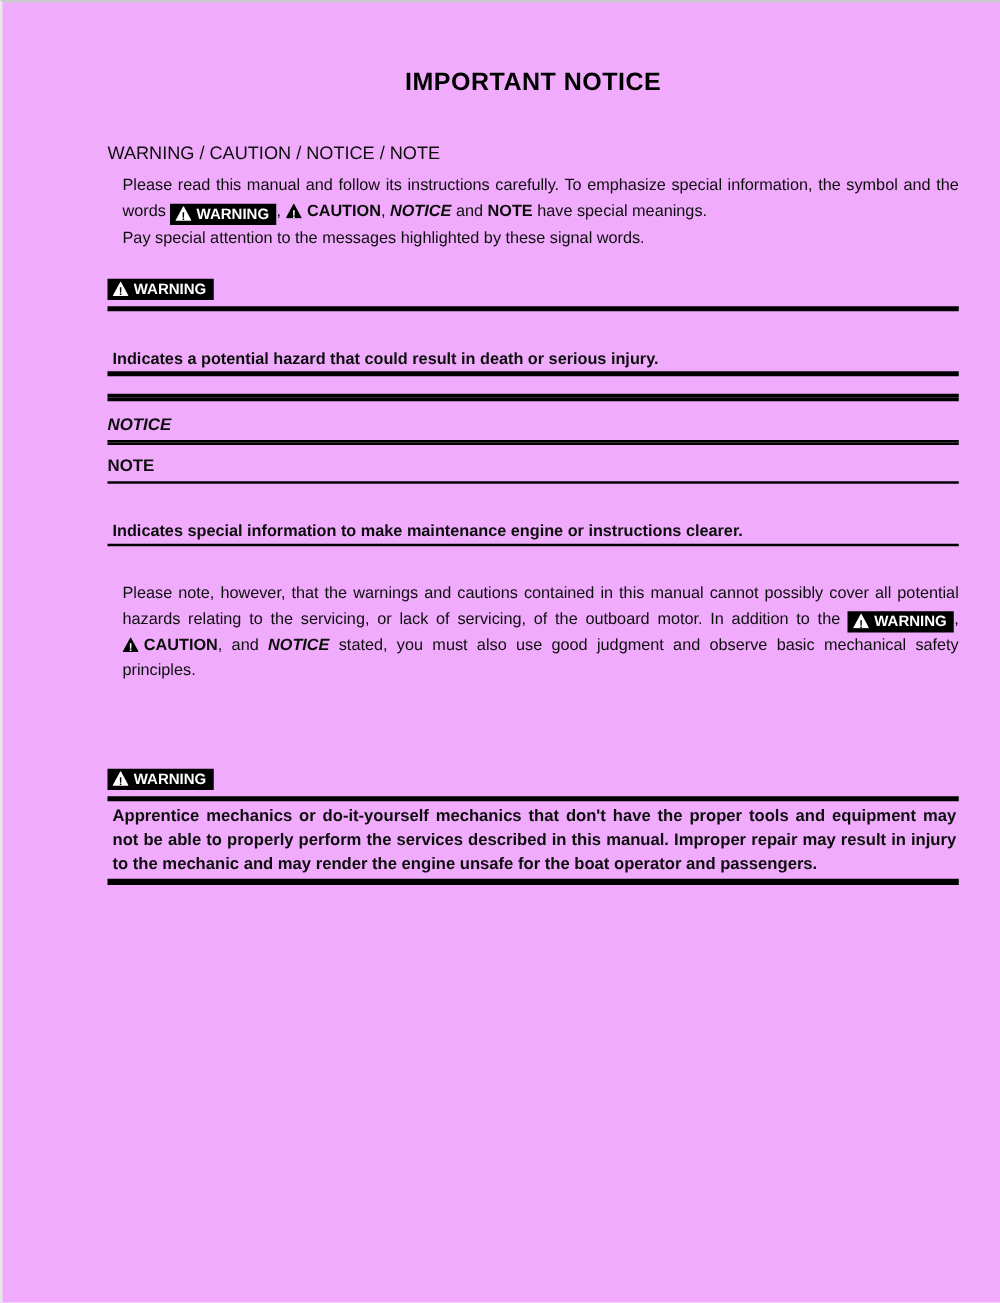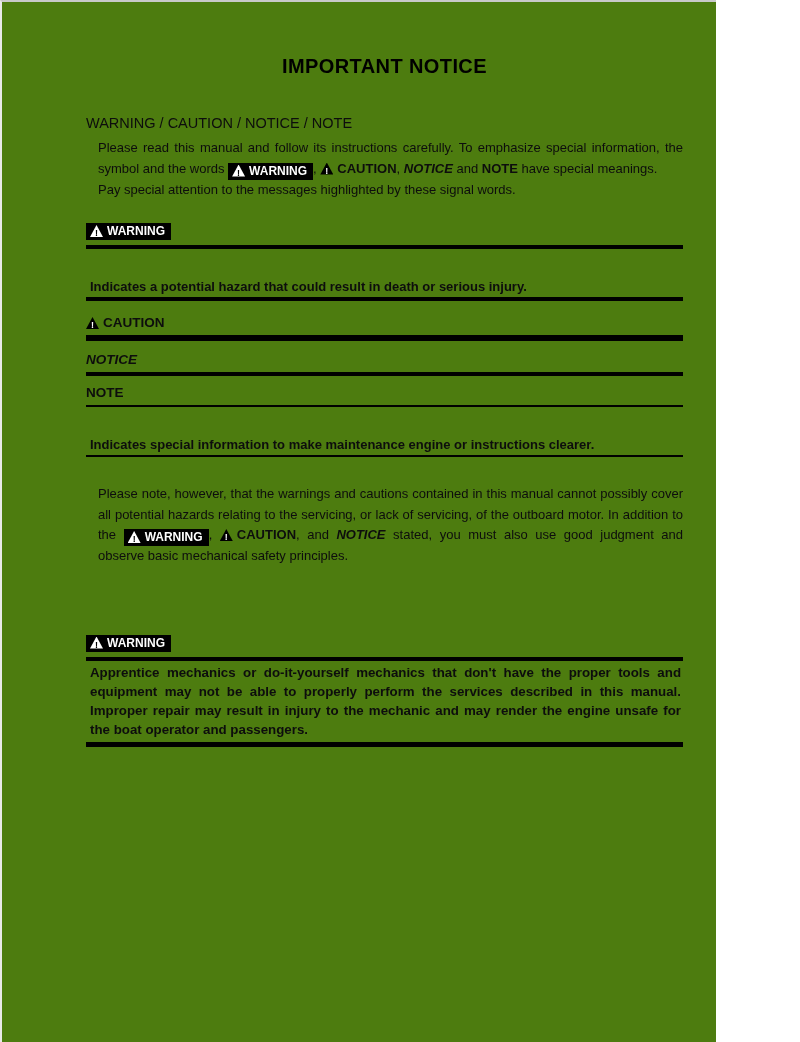--- a/index.html
+++ b/index.html
@@ -4,22 +4,22 @@
 <style>
   * { box-sizing: border-box; }
   html, body { margin: 0; padding: 0; }
   body {
     width: 800px; height: 1042px;
     background: #ffffff;
     font-family: "Liberation Sans", "DejaVu Sans", sans-serif;
     color: #0d0d0d;
   }
   .page {
-    width: 716px; height: 1042px;
-    background: #4d7c0f;
+    width: 800px; height: 1042px;
+    background: #f0abfc;
     border-top: 2px solid #c9c9c9;
     border-left: 2px solid #e9e9e9;
     overflow: hidden;
   }
   .content { margin: 0 33px 0 84px; } 
 
   .title {
     margin: 0; padding-top: 53px;
     text-align: center;
     font-size: 20px; font-weight: 700; letter-spacing: 0.4px;
@@ -98,21 +98,20 @@
     <p class="para"><span>Please read this manual and follow its instructions carefully. To emphasize special information, the symbol and the words </span><span class="badge"><i class="tri">!</i><span>WARNING</span></span><span>, </span><span class="inline-caution"><i class="tri">!</i><span>CAUTION</span></span><span>, </span><span class="word-notice">NOTICE</span><span> and </span><span class="word-note">NOTE</span><span> have special meanings.</span><br><span>Pay special attention to the messages highlighted by these signal words.</span></p>
 
     <section class="sig-block mt-warning">
       <div class="sig-head"><span class="badge"><i class="tri">!</i><span>WARNING</span></span></div>
       <div class="rule r4"></div>
       <div class="sig-text">Indicates a potential hazard that could result in death or serious injury.</div>
       <div class="rule r4"></div>
     </section>
 
     <section class="sig-block mt-caution">
-      <div class="sig-head"><i class="tri">!</i><span>CAUTION</span></div>
       <div class="rule r3"></div>
       <div class="rule r3"></div>
     </section>
 
     <section class="sig-block mt-notice">
       <div class="sig-head head-notice">NOTICE</div>
       <div class="rule r2"></div>
       <div class="rule r2"></div>
     </section>
 

